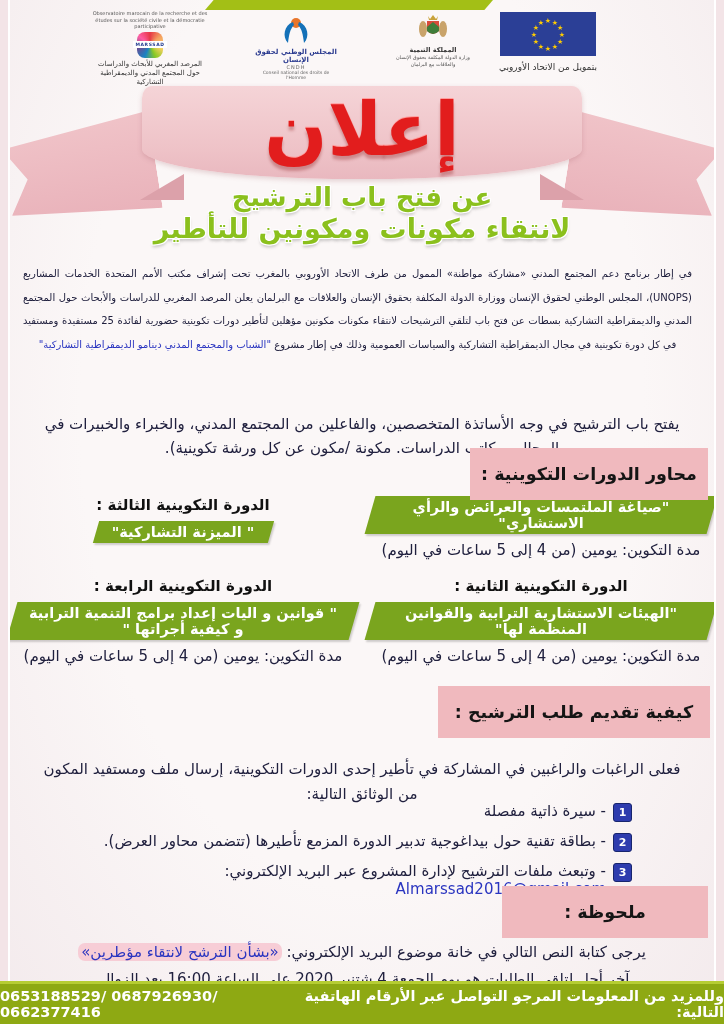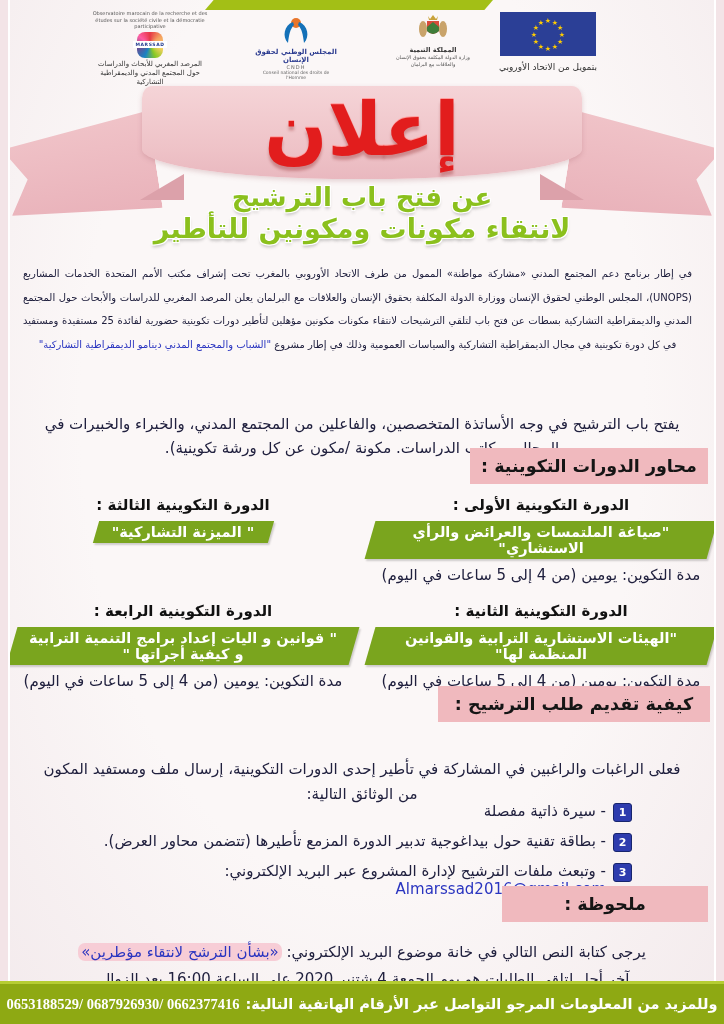--- a/index.html
+++ b/index.html
@@ -51,21 +51,21 @@
   .subtitle-2{top:127px;font-size:27px;}
 
   
   .p1{position:absolute;top:252px;right:32px;left:23px;font-size:10px;line-height:23.5px;color:#20203e;
       text-align:justify;text-align-last:center;}
   .proj-blue{color:#2a35c0;}
   .p2{position:absolute;top:397px;right:44px;left:44px;font-size:15px;line-height:24px;color:#20203e;text-align:center;}
 
   
   .badge{position:absolute;background:#f0b9be;color:#151515;font-weight:bold;text-align:center;
-      padding:8px 10px;font-size:17.5px;z-index:5;}
+      padding:16px 10px;font-size:17.5px;z-index:5;}
   .badge-courses{top:448px;right:16px;width:218px;}
   .badge-apply{top:686px;right:14px;width:252px;}
   .badge-note{top:886px;right:16px;width:186px;}
 
   
   .courses-grid{position:absolute;top:496px;left:12px;right:12px;display:grid;
       grid-template-columns:1fr 1fr;column-gap:16px;row-gap:18px;}
   .course{text-align:center;}
   .course-title{font-size:15px;font-weight:bold;color:#111;margin-bottom:7px;}
   .course-topic{position:relative;display:inline-block;padding:3px 16px;color:#fff;font-weight:bold;
@@ -86,21 +86,21 @@
   .email{color:#2a35c0;direction:ltr;unicode-bidi:embed;}
 
   
   .note-line1{position:absolute;top:928px;left:24px;right:24px;text-align:center;font-size:15px;color:#20203e;}
   .note-highlight{color:#2a35c0;font-weight:normal;background:#f7cdd6;padding:0 3px;border-radius:7px;}
   .note-line2{position:absolute;top:955px;left:24px;right:24px;text-align:center;font-size:15px;color:#20203e;}
 
   
   .footer{position:absolute;bottom:0;left:0;right:0;height:40px;background:#8ea913;border-top:3px solid #b6cd33;
       display:flex;align-items:center;justify-content:center;gap:6px;color:#fff;font-weight:bold;font-size:14.5px;z-index:45;}
-  .footer-numbers{direction:ltr;unicode-bidi:embed;font-family:Liberation Serif, serif;}
+  .footer-numbers{direction:ltr;unicode-bidi:embed;}
 </style>
 </head>
 <body>
 
 <div class="page">
   <div class="top-bar"></div>
 
   <div class="logo-block logo-marssad">
     <div class="fr-tiny">Observatoire marocain de la recherche et des études sur la société civile et la démocratie participative</div>
     <div class="starburst">
@@ -163,21 +163,20 @@
     <div class="subtitle subtitle-1">عن فتح باب الترشيح</div>
     <div class="subtitle subtitle-2">لانتقاء مكونات ومكونين للتأطير</div>
   </div>
 
   <p class="p1"><span>في إطار برنامج دعم المجتمع المدني «مشاركة مواطنة» الممول من طرف الاتحاد الأوروبي بالمغرب تحت إشراف مكتب الأمم المتحدة الخدمات المشاريع (UNOPS)، المجلس الوطني لحقوق الإنسان ووزارة الدولة المكلفة بحقوق الإنسان والعلاقات مع البرلمان يعلن المرصد المغربي للدراسات والأبحاث حول المجتمع المدني والديمقراطية التشاركية بسطات عن فتح باب لتلقي الترشيحات لانتقاء مكونات مكونين مؤهلين لتأطير دورات تكوينية حضورية لفائدة 25 مستفيدة ومستفيد في كل دورة تكوينية في مجال الديمقراطية التشاركية والسياسات العمومية وذلك في إطار مشروع </span><span class="proj-blue">"الشباب والمجتمع المدني دينامو الديمقراطية التشاركية"</span></p>
   <p class="p2">يفتح باب الترشيح في وجه الأساتذة المتخصصين، والفاعلين من المجتمع المدني، والخبراء والخبيرات في المجال ومكاتب الدراسات. مكونة /مكون عن كل ورشة تكوينية).</p>
 
   <div class="badge badge-courses">محاور الدورات التكوينية :</div>
   <div class="courses-grid">
     <div class="course">
-      <div class="course-title">الدورة التكوينية الأولى :</div>
       <div class="course-topic"><b>"صياغة الملتمسات والعرائض والرأي الاستشاري"</b></div>
       <div class="course-duration">مدة التكوين: يومين (من 4 إلى 5 ساعات في اليوم)</div>
     </div>
     <div class="course">
       <div class="course-title">الدورة التكوينية الثالثة :</div>
       <div class="course-topic"><b>" الميزنة التشاركية"</b></div>
     </div>
     <div class="course">
       <div class="course-title">الدورة التكوينية الثانية :</div>
       <div class="course-topic"><b>"الهيئات الاستشارية الترابية والقوانين المنظمة لها"</b></div>

